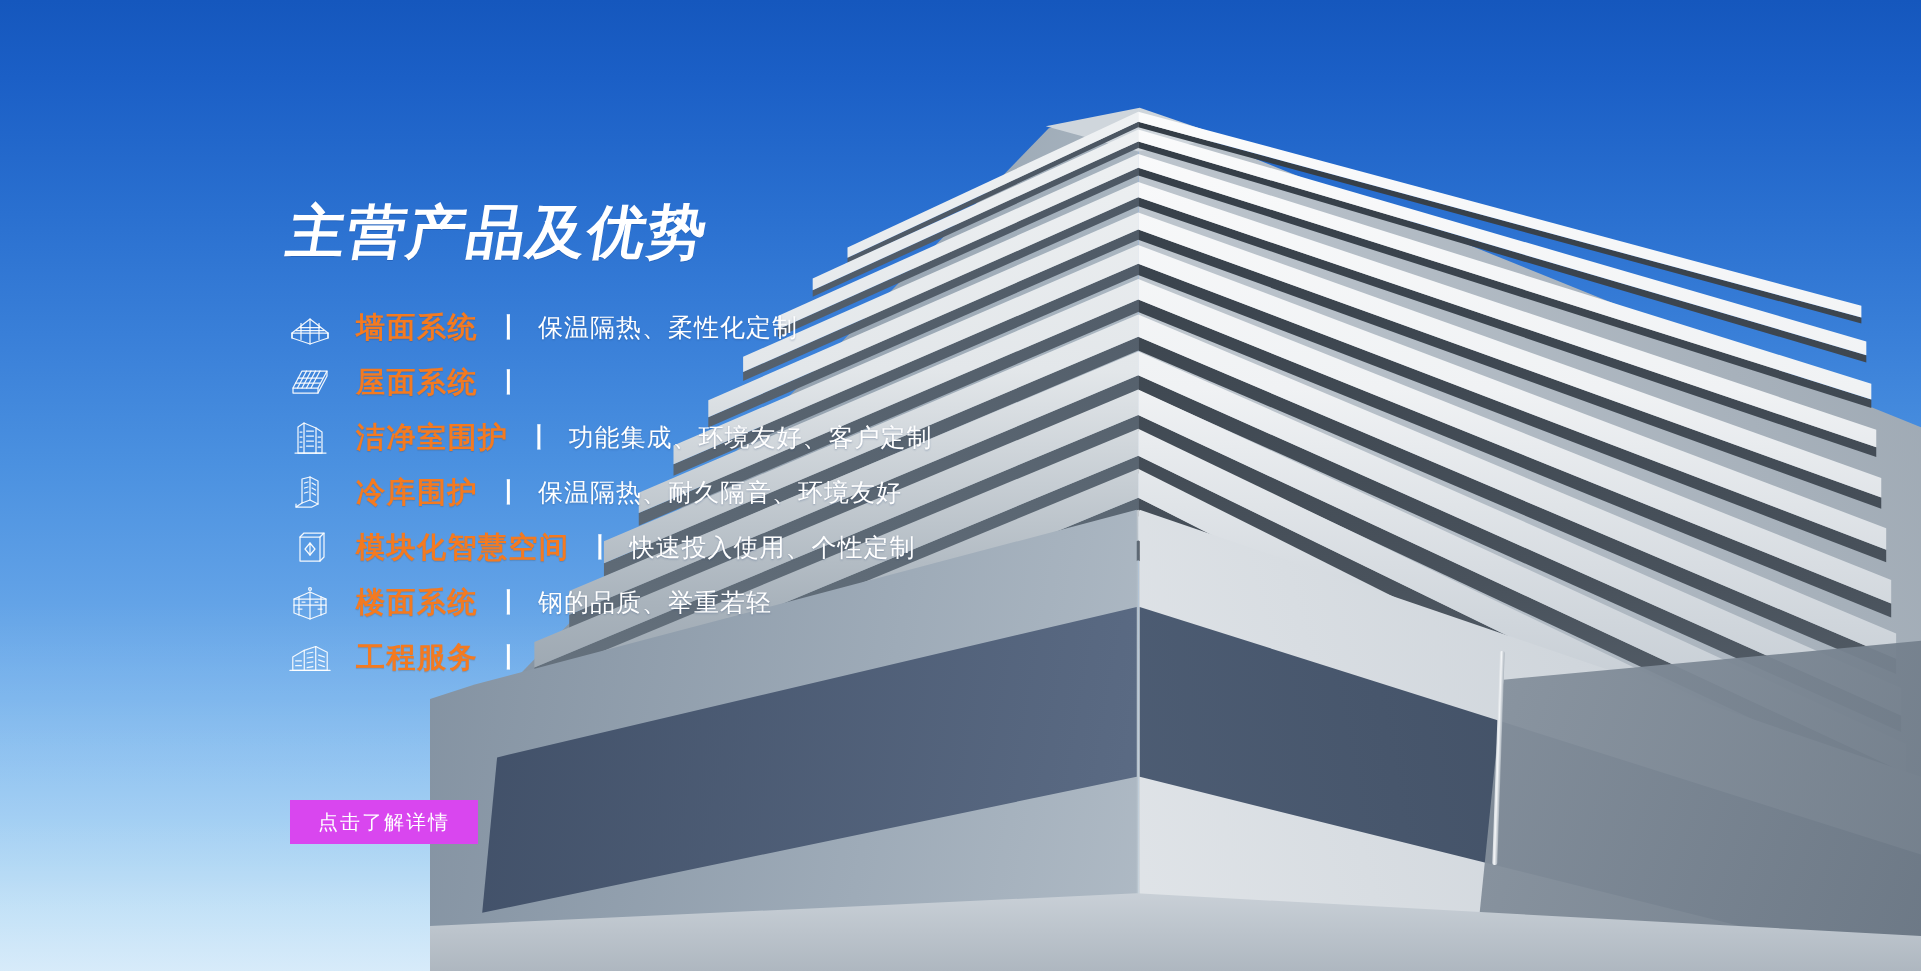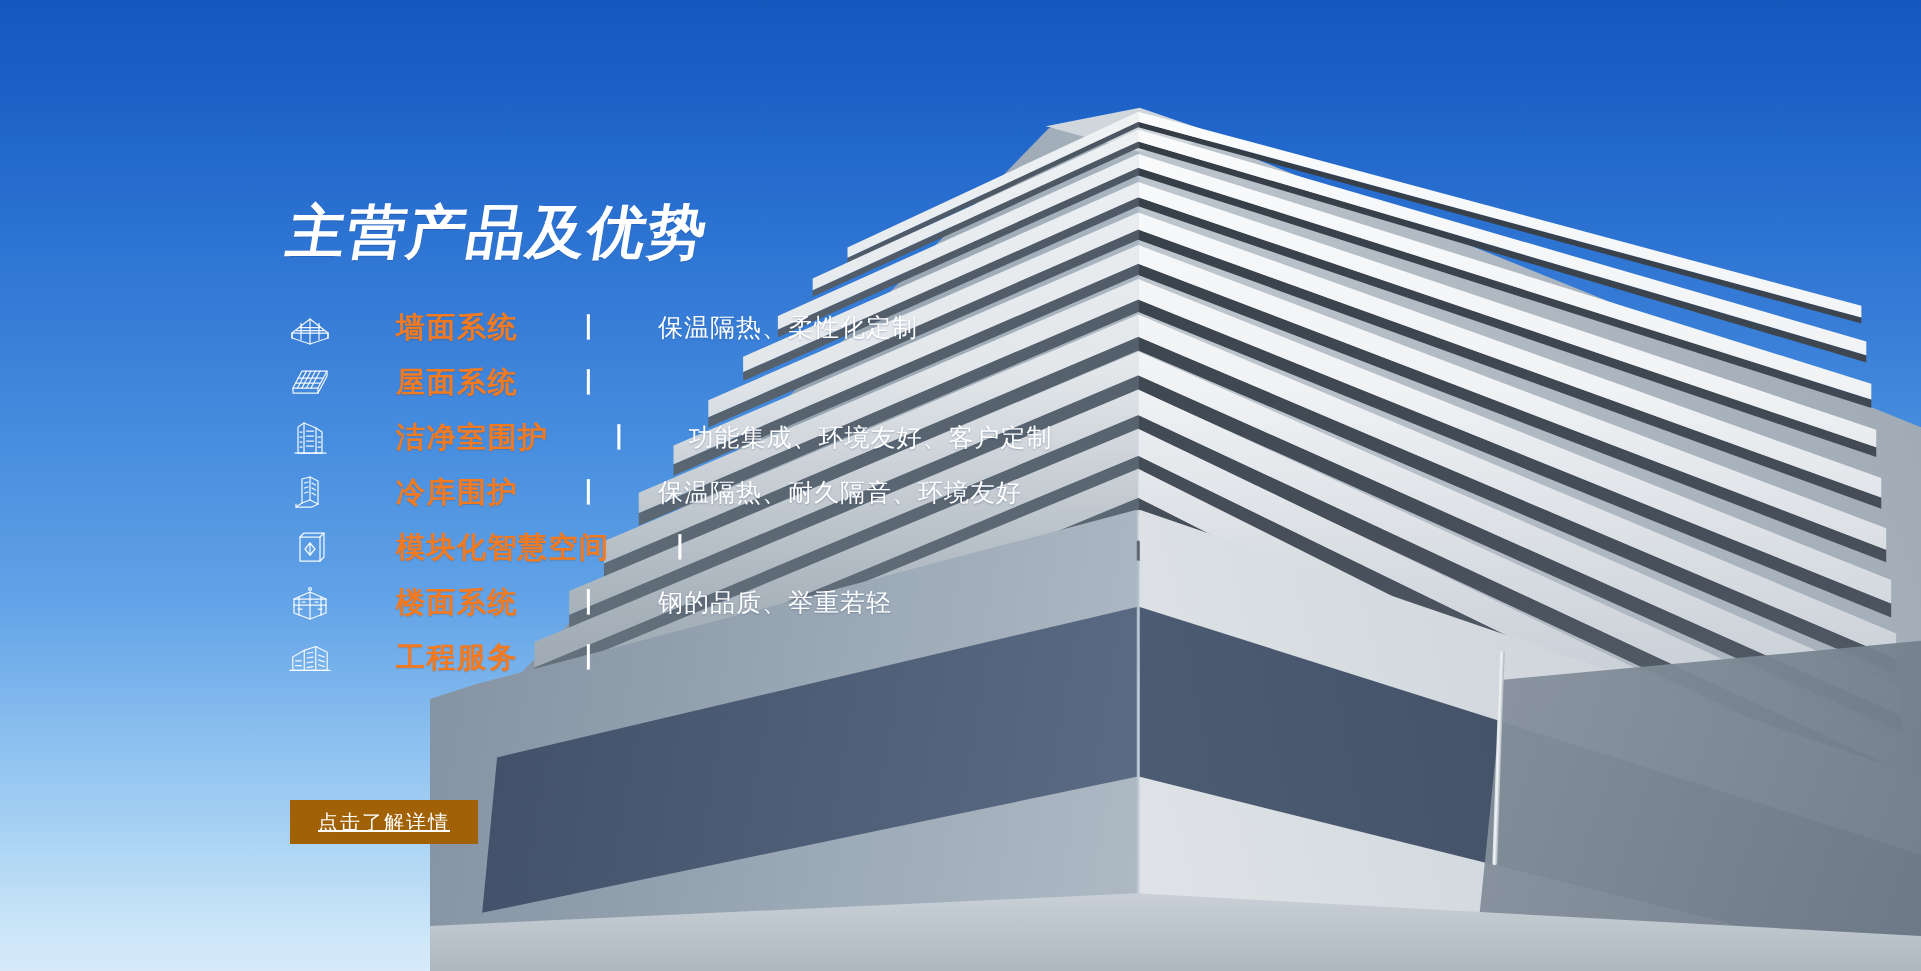--- a/index.html
+++ b/index.html
@@ -163,21 +163,20 @@
     position: absolute;
     left: 288px;
     top: 300px;
     width: 960px;
   }
 
   .prod-row {
     display: flex;
     align-items: center;
     height: 55px;
-    gap: 40px;
   }
 
   .prod-icon {
     width: 44px;
     min-width: 44px;
     height: 40px;
     margin-right: 24px;
     display: flex;
     align-items: center;
     justify-content: center;
@@ -211,31 +210,30 @@
     font-family: "DejaVu Sans", "Liberation Sans", sans-serif;
     text-shadow: 0 1px 2px rgba(30,60,110,.30);
   }
 
   .cta {
     position: absolute;
     left: 290px;
     top: 800px;
     width: 188px;
     height: 44px;
-    background: #a16207;
+    background: #d946ef;
     color: #ffffff;
     font-size: 20px;
     letter-spacing: 2px;
     display: flex;
     align-items: center;
     justify-content: center;
     border: 0;
     cursor: pointer;
     font-family: "DejaVu Sans", "Liberation Sans", sans-serif;
-    text-decoration: underline;
   }
 </style>
 </head>
 <body>
 
 <div class="banner">
 
   <div class="sky"></div>
   <div class="sky-haze"></div>
 
@@ -433,20 +431,21 @@
       <path d="M9 8 L13 4 L33 4 L29 8"></path>
       <path d="M33 4 L33 28 L29 32"></path>
       <path d="M19 14 L19 26"></path>
       <path d="M14 20 L19 26 L24 20"></path>
       <path d="M14.5 19.5 L19 14 L23.5 19.5"></path>
     </g>
             </svg>
           </span>
           <span class="prod-name">模块化智慧空间</span>
           <span class="prod-sep">丨</span>
+          <span class="prod-desc">快速投入使用、个性定制</span>
         </div>
         <div class="prod-row">
           <span class="prod-icon">
             <svg width="44" height="36" viewBox="0 0 44 36">
               <g stroke="rgba(255,255,255,.92)" fill="none" stroke-width="1.25" stroke-linejoin="round" stroke-linecap="round">
       <path d="M6 14 L22 7 L38 14 L38 28 L22 34 L6 28 Z"></path>
       <path d="M6 14 L38 14"></path>
                 <path d="M22 7 L22 34"></path>
       <path d="M6 20 L38 20"></path>
       <path d="M11 11.8 L11 30"></path>

